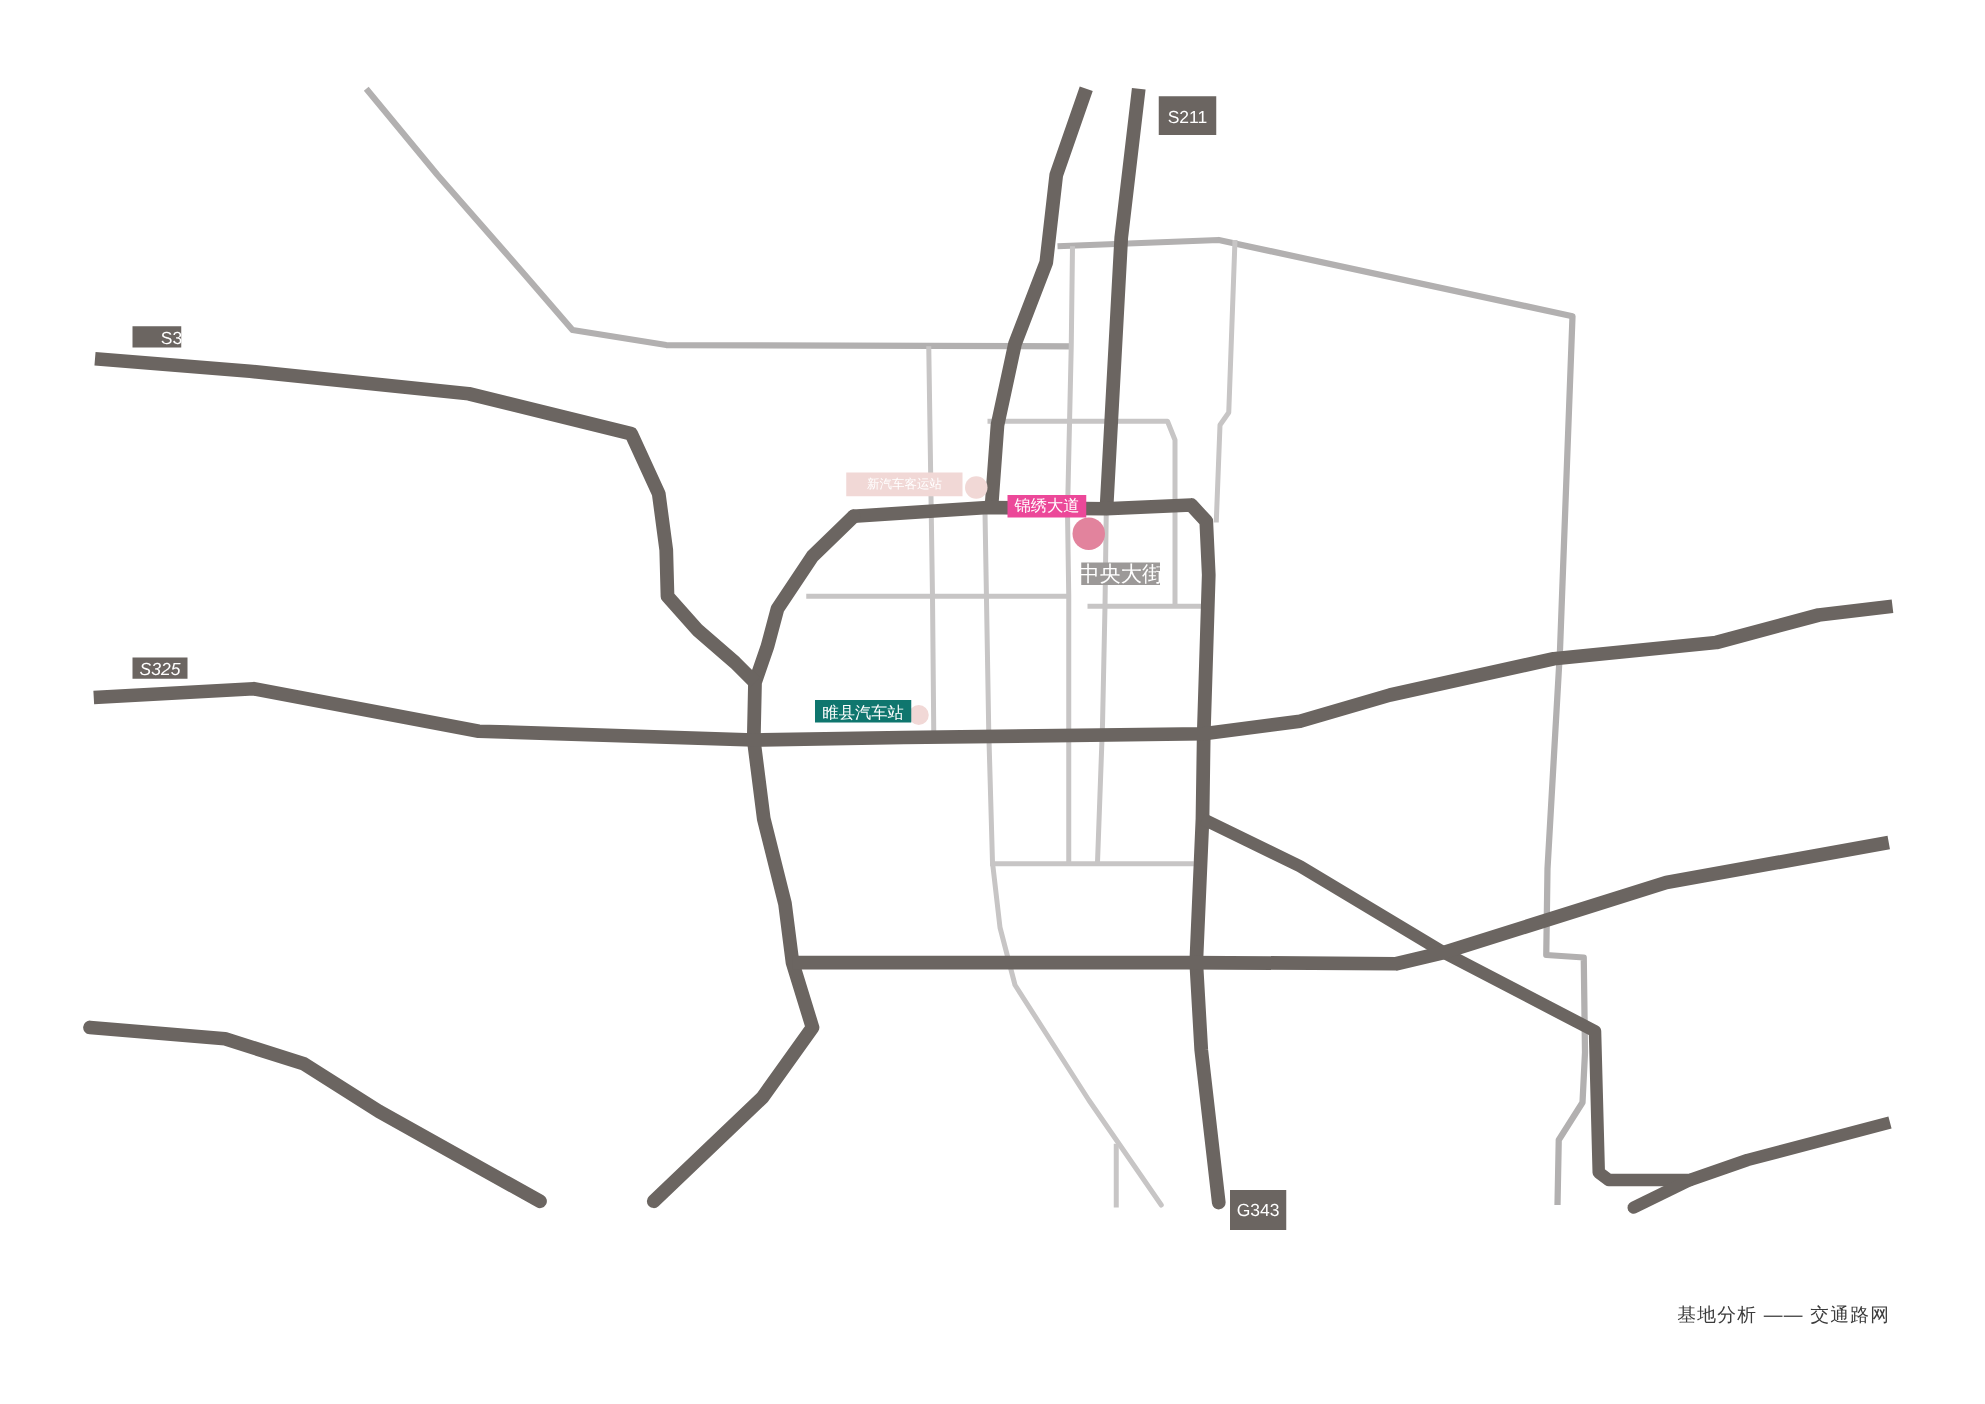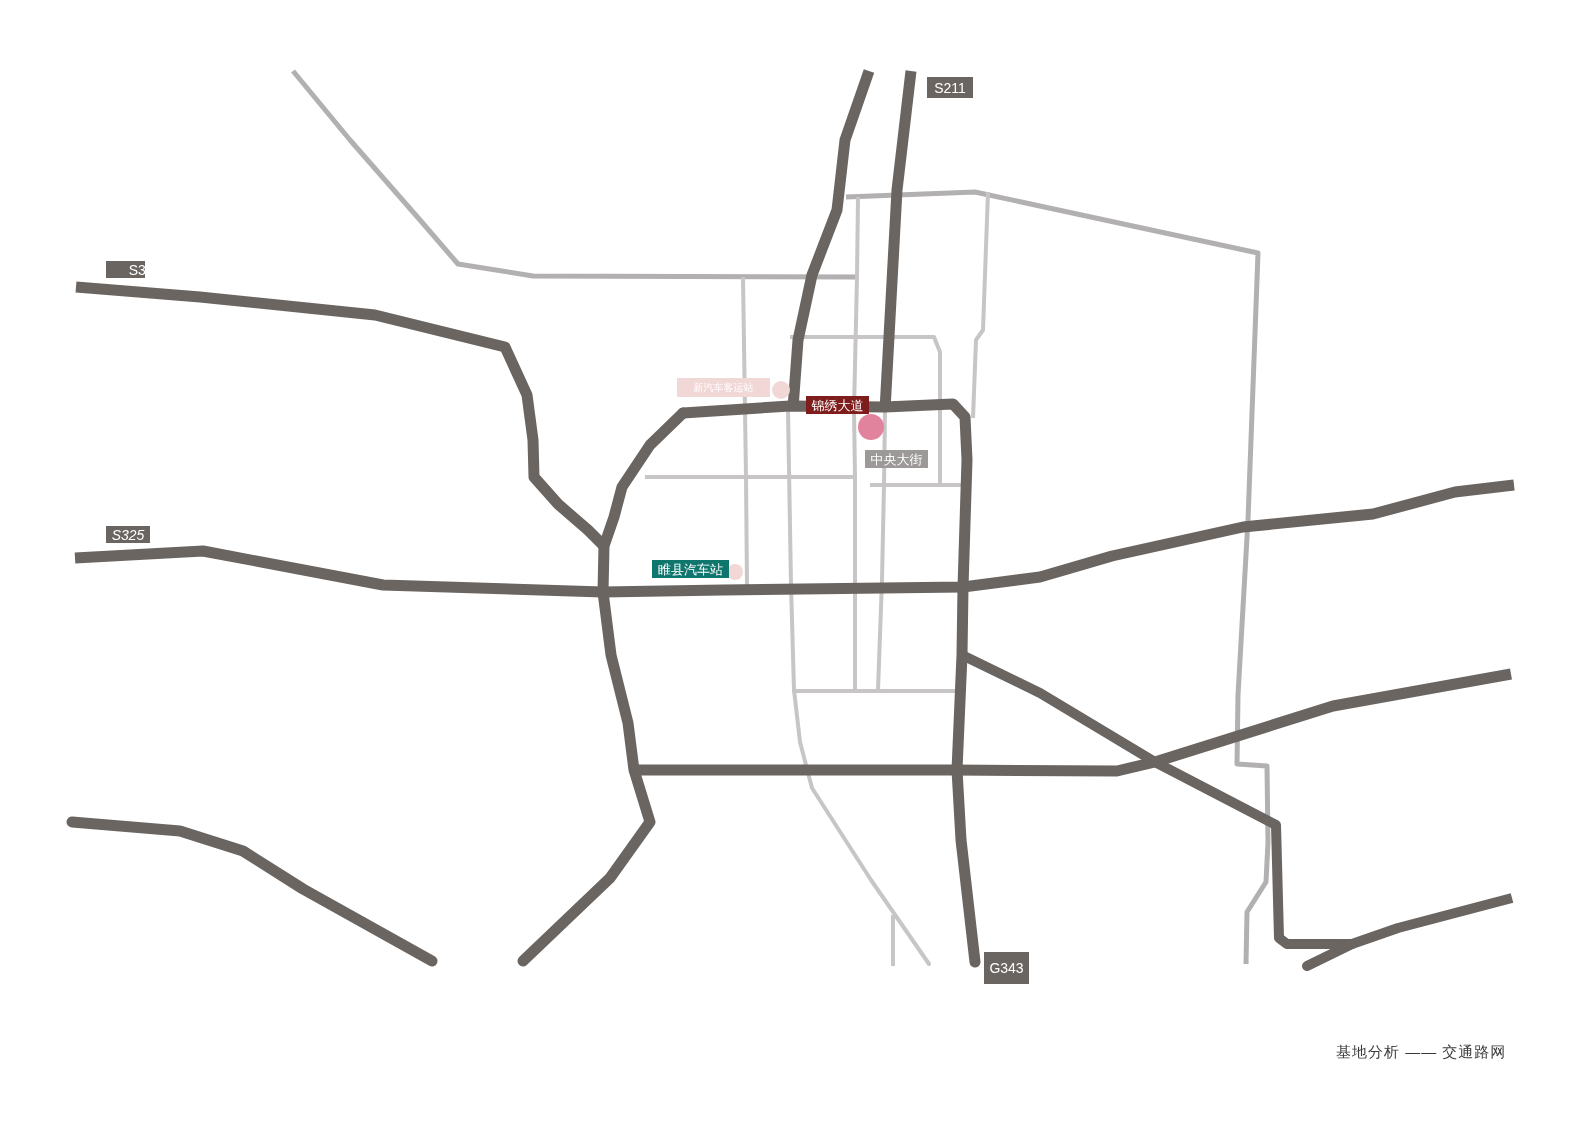--- a/index.html
+++ b/index.html
@@ -4,21 +4,21 @@
 <style>
   html,body{margin:0;padding:0;background:#ffffff;}
   body{font-family:"Liberation Sans","DejaVu Sans",sans-serif;}
   .stage{position:relative;width:1588px;height:1123px;background:#ffffff;overflow:hidden;}
   .stage svg{position:absolute;left:0;top:0;}
   .badge{position:absolute;display:flex;align-items:center;justify-content:center;
          white-space:nowrap;line-height:1;box-sizing:border-box;}
   .caption{position:absolute;left:1205px;top:986px;width:312px;color:#3b3b3b;
            font-size:14px;line-height:1.48;letter-spacing:0.5px;}
   .map-title{position:absolute;left:1336px;top:1043px;width:182px;color:#3b3b3b;
-             font-size:15px;letter-spacing:1px;text-align:left;}
+             font-size:15px;letter-spacing:1px;text-align:center;}
 </style>
 </head>
 <body>
 
 <div class="stage">
   <svg id="road-svg" width="1588" height="1123" viewBox="0 0 1588 1123">
       <polyline points="293,71 350,140 420,220 458,264 533,276 858,277" fill="none" stroke="#b2b0b0" stroke-width="5" stroke-linecap="butt" stroke-linejoin="round"></polyline>
       <polyline points="846,197 975,192 1258,253 1248,520 1238,695 1237,764 1267,766 1268,842 1266,882 1247,912 1246,964" fill="none" stroke="#b2b0b0" stroke-width="5" stroke-linecap="butt" stroke-linejoin="round"></polyline>
       <polyline points="858,197 857,277 854,410 855,477 855,690" fill="none" stroke="#c7c5c5" stroke-width="4" stroke-linecap="butt" stroke-linejoin="round"></polyline>
       <polyline points="988,192 983,330 976,340 973,418" fill="none" stroke="#c7c5c5" stroke-width="4" stroke-linecap="butt" stroke-linejoin="round"></polyline>
@@ -39,25 +39,25 @@
       <polyline points="962,655 1040,693 1155,762 1276,825 1279,938 1287,944 1352,944 1398,928 1512,898" fill="none" stroke="#6b6561" stroke-width="10" stroke-linecap="butt" stroke-linejoin="round"></polyline>
       <polyline points="1352,944 1307,966" fill="none" stroke="#6b6561" stroke-width="10" stroke-linecap="round" stroke-linejoin="round"></polyline>
       <polyline points="634,770 950,770 1117,771 1155,762 1333,706 1511,674" fill="none" stroke="#6b6561" stroke-width="11" stroke-linecap="butt" stroke-linejoin="round"></polyline>
       <polyline points="72,822 180,831 243,851 303,889 432,961" fill="none" stroke="#6b6561" stroke-width="11" stroke-linecap="round" stroke-linejoin="round"></polyline>
       <circle cx="781" cy="390" r="9" fill="#f1d8d6"></circle>
       <circle cx="735" cy="572" r="8" fill="#f1d8d6"></circle>
       <circle cx="871" cy="427" r="13" fill="#e2839d"></circle>
     </svg>
 
   <div id="labels-layer">
-      <div class="badge" style="left: 927px; top: 77px; width: 46px; height: 21px; background: rgb(107, 101, 97); color: rgb(255, 255, 255); font-size: 14px;">S211</div>
+      <div class="badge" style="left: 927px; top: 77px; width: 46px; height: 31px; background: rgb(107, 101, 97); color: rgb(255, 255, 255); font-size: 14px;">S211</div>
       <div class="badge" style="left: 106px; top: 261px; width: 20px; height: 17px; background: rgb(107, 101, 97); color: rgb(255, 255, 255); font-size: 14px; padding-left: 39px;">S327</div>
       <div class="badge" style="left: 106px; top: 526px; width: 44px; height: 17px; background: rgb(107, 101, 97); color: rgb(255, 255, 255); font-size: 14px; font-style: italic;">S325</div>
       <div class="badge" style="left: 984px; top: 952px; width: 45px; height: 32px; background: rgb(107, 101, 97); color: rgb(255, 255, 255); font-size: 14px;">G343</div>
-      <div class="badge" style="left: 806px; top: 396px; width: 63px; height: 18px; background: #7f1d1d; color: rgb(255, 255, 255); font-size: 13px;">锦绣大道</div>
-      <div class="badge" style="left: 865px; top: 450px; width: 63px; height: 18px; background: rgb(156, 153, 152); color: rgb(255, 255, 255); font-size: 13px;">中央大街</div>
+      <div class="badge" style="left: 806px; top: 396px; width: 63px; height: 18px; background: #ec4899; color: rgb(255, 255, 255); font-size: 13px; font-family: Liberation Mono, monospace;">锦绣大道</div>
+      <div class="badge" style="left: 865px; top: 450px; width: 63px; height: 18px; background: rgb(156, 153, 152); color: rgb(255, 255, 255); font-size: 17px;">中央大街</div>
       <div class="badge" style="left: 677px; top: 378px; width: 93px; height: 19px; background: rgb(241, 216, 214); color: rgb(255, 255, 255); font-size: 10px;">新汽车客运站</div>
       <div class="badge" style="left: 652px; top: 560px; width: 77px; height: 18px; background: #0f766e; color: rgb(255, 255, 255); font-size: 13px;">睢县汽车站</div>
     </div>
 
 
   <div class="map-title">基地分析 —— 交通路网</div>
 </div>
 
 </body></html>

